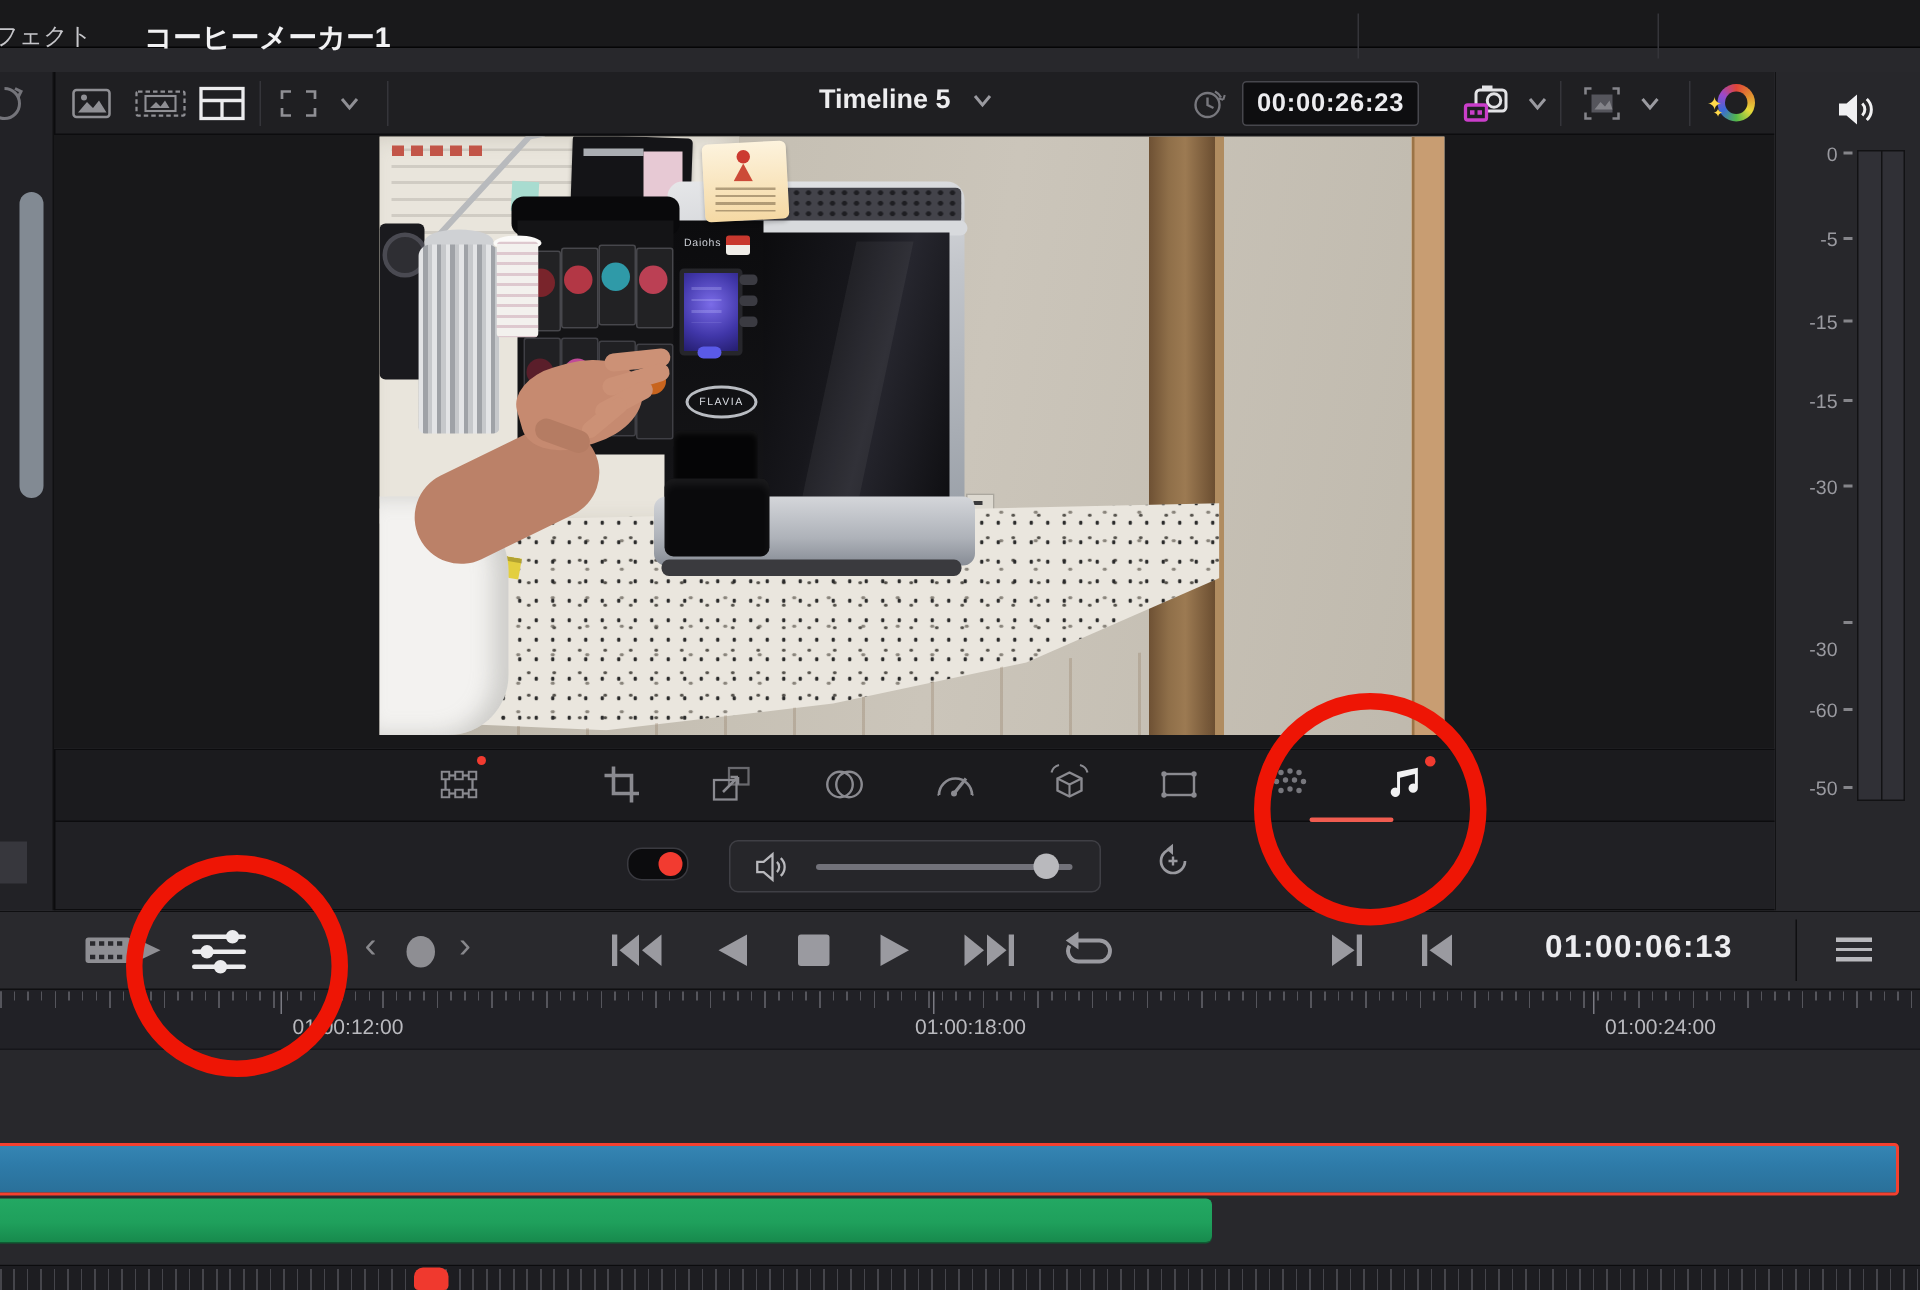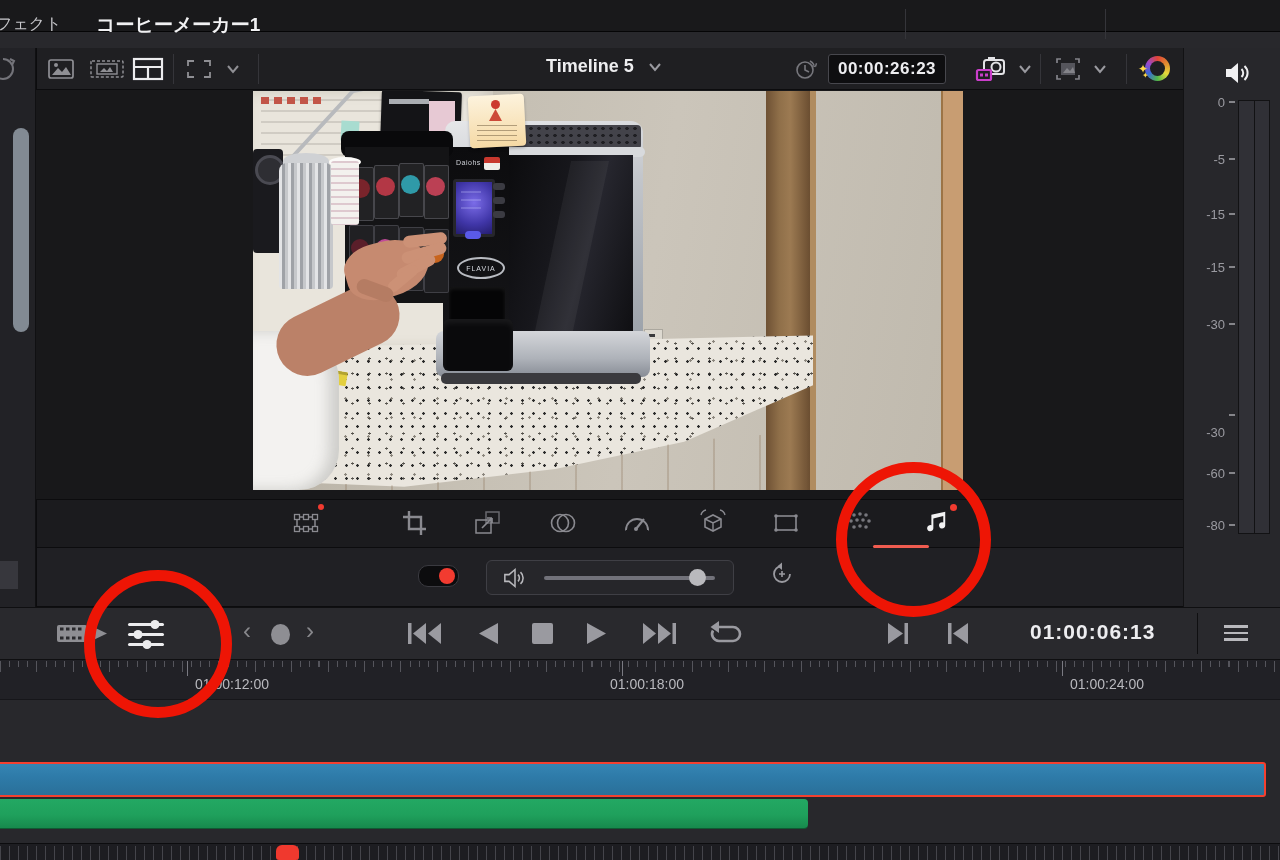--- a/index.html
+++ b/index.html
@@ -215,21 +215,21 @@
       <div style="flex:1;background:#303036;"></div>
       <div style="flex:1;background:#303036;"></div>
     </div>
     <div class="abs meter-label" style="left:12px;top:47px;">0</div>
     <div class="abs meter-label" style="left:12px;top:104px;">-5</div>
     <div class="abs meter-label" style="left:12px;top:159px;">-15</div>
     <div class="abs meter-label" style="left:12px;top:212px;">-15</div>
     <div class="abs meter-label" style="left:12px;top:269px;">-30</div>
     <div class="abs meter-label" style="left:12px;top:360px;margin-top:17px;">-30</div>
     <div class="abs meter-label" style="left:12px;top:418px;">-60</div>
-    <div class="abs meter-label" style="left:12px;top:470px;">-80</div>
+    <div class="abs meter-label" style="left:12px;top:470px;">-50</div>
     <div class="abs" style="left:46px;top:52px;width:6px;height:432px;background:repeating-linear-gradient(180deg,transparent 0 1px,transparent 1px 100%);">
       <div style="position:absolute;left:0;top:1px;width:6px;height:2px;background:#85858a;"></div>
       <div style="position:absolute;left:0;top:58px;width:6px;height:2px;background:#85858a;"></div>
       <div style="position:absolute;left:0;top:113px;width:6px;height:2px;background:#85858a;"></div>
       <div style="position:absolute;left:0;top:166px;width:6px;height:2px;background:#85858a;"></div>
       <div style="position:absolute;left:0;top:223px;width:6px;height:2px;background:#85858a;"></div>
       <div style="position:absolute;left:0;top:314px;width:6px;height:2px;background:#85858a;"></div>
       <div style="position:absolute;left:0;top:372px;width:6px;height:2px;background:#85858a;"></div>
       <div style="position:absolute;left:0;top:424px;width:6px;height:2px;background:#85858a;"></div>
     </div>

